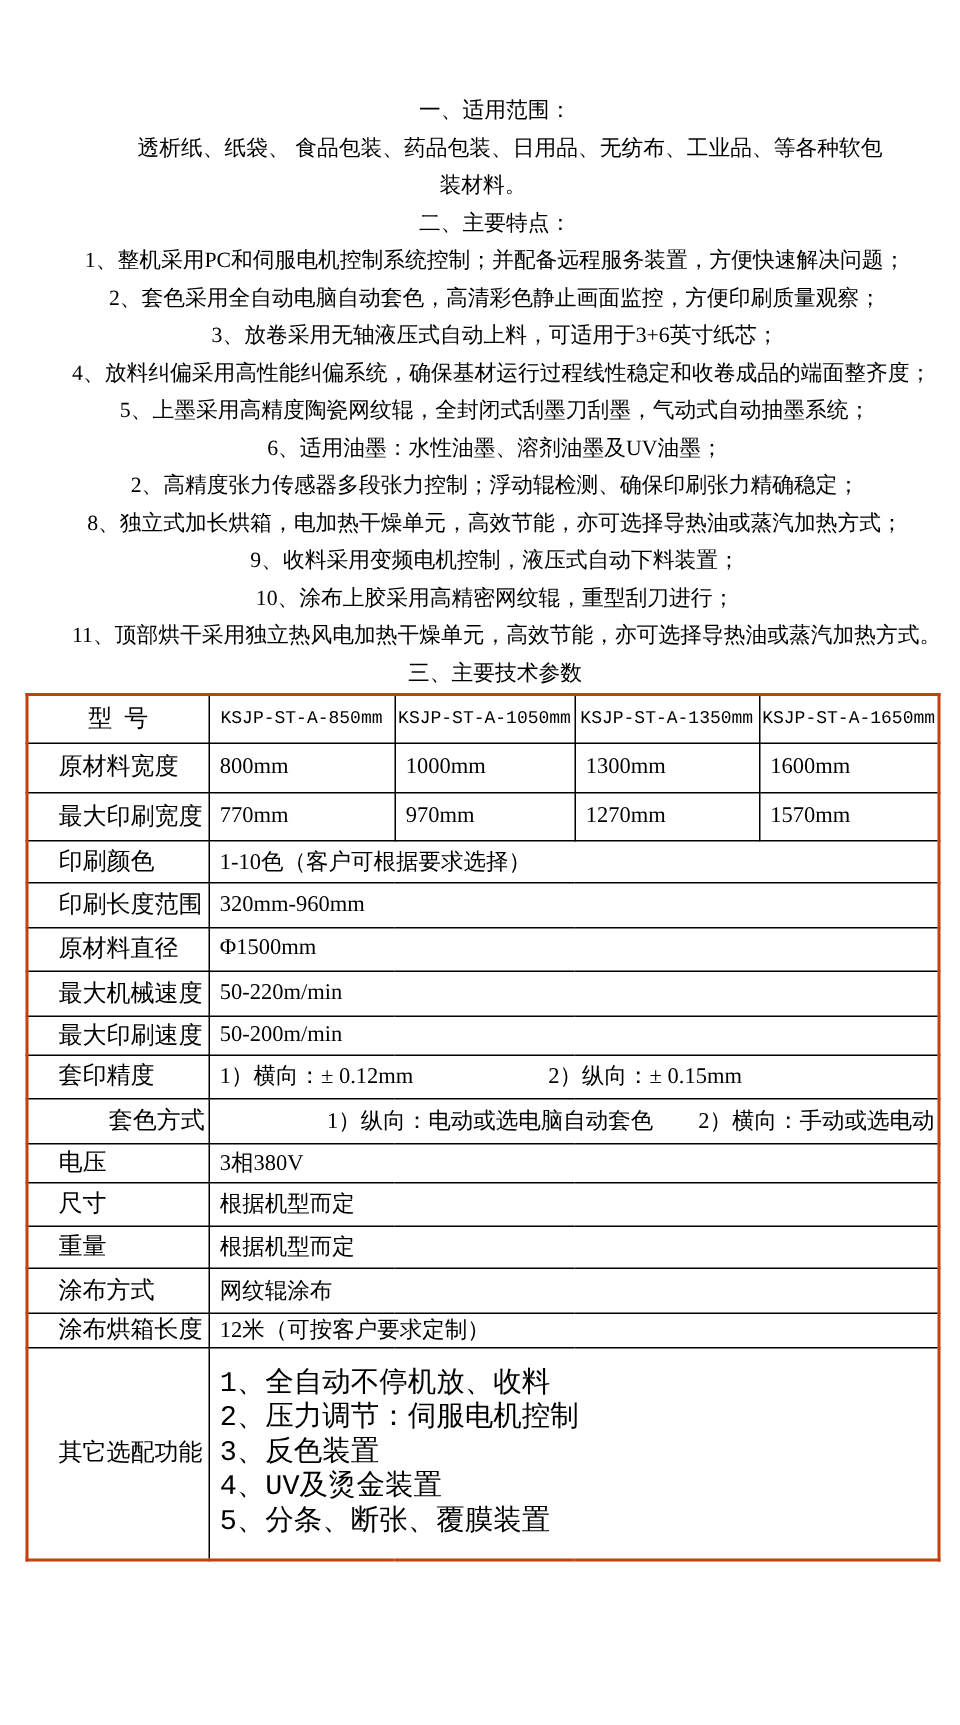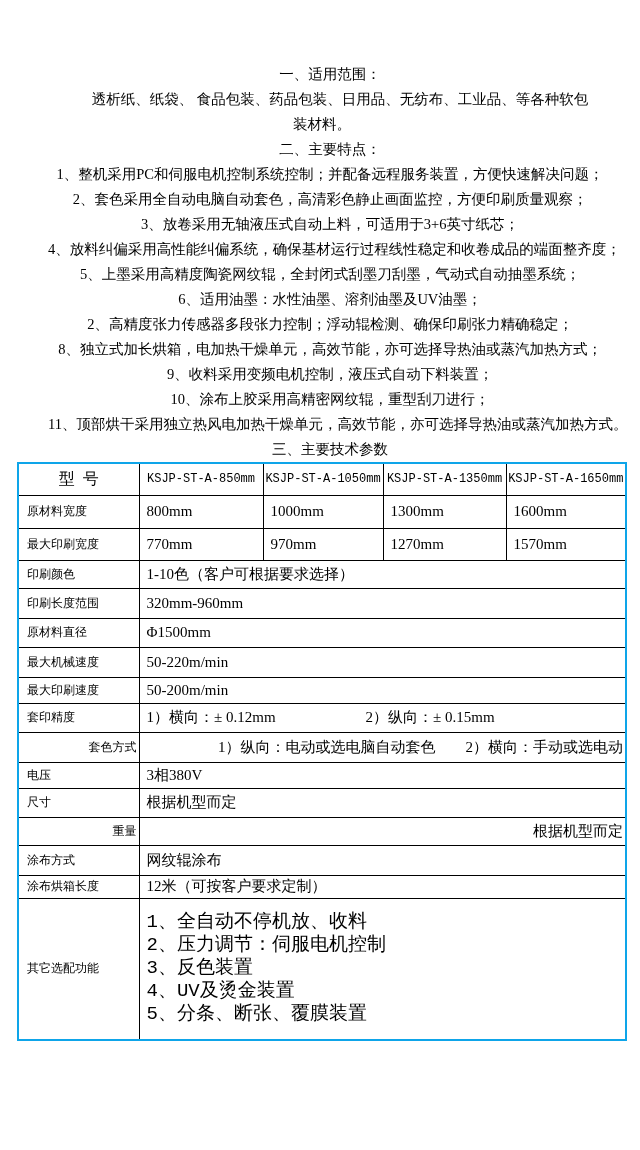--- a/index.html
+++ b/index.html
@@ -14,30 +14,30 @@
   .heading { padding-left:16px; white-space:nowrap; }
   .para-first { text-indent:36px; white-space:nowrap; }
   .para-cont { white-space:nowrap; }
   .feature { padding-left:16px; white-space:nowrap; }
 
   table.specs {
     border-collapse:collapse;
     table-layout:fixed;
     width:608px;
     margin:0 0 0 -15px;
-    border:2px solid #0ea5e9;
+    border:2px solid #c2410c;
   }
   table.specs td {
     border:1px solid #000;
     vertical-align:middle;
     overflow:hidden;
   }
   td.lbl {
-    font-size:12px;
-    padding:0 2px 0 8px;
+    font-size:16px;
+    padding:0 2px 0 20px;
     font-family:"Liberation Serif","DejaVu Serif",serif;
   }
   td.lbl-head {
     font-size:16px;
     text-align:center;
     padding:0;
     white-space:pre;
   }
   td.model {
     font-family:"Liberation Mono","DejaVu Sans Mono",monospace;
@@ -147,21 +147,21 @@
           <td class="val" colspan="4">1）纵向：电动或选电脑自动套色　　2）横向：手动或选电动</td>
         </tr>
         <tr style="height: 26px;">
           <td class="lbl">电压</td>
           <td class="val" colspan="4">3相380V</td>
         </tr>
         <tr style="height: 29px;">
           <td class="lbl">尺寸</td>
           <td class="val" colspan="4">根据机型而定</td>
         </tr>
-        <tr style="height: 28px; text-align: right;">
+        <tr style="height: 28px;">
           <td class="lbl">重量</td>
           <td class="val" colspan="4">根据机型而定</td>
         </tr>
         <tr style="height: 30px;">
           <td class="lbl">涂布方式</td>
           <td class="val" colspan="4">网纹辊涂布</td>
         </tr>
         <tr style="height: 23px;">
           <td class="lbl">涂布烘箱长度</td>
           <td class="val" colspan="4">12米（可按客户要求定制）</td>

